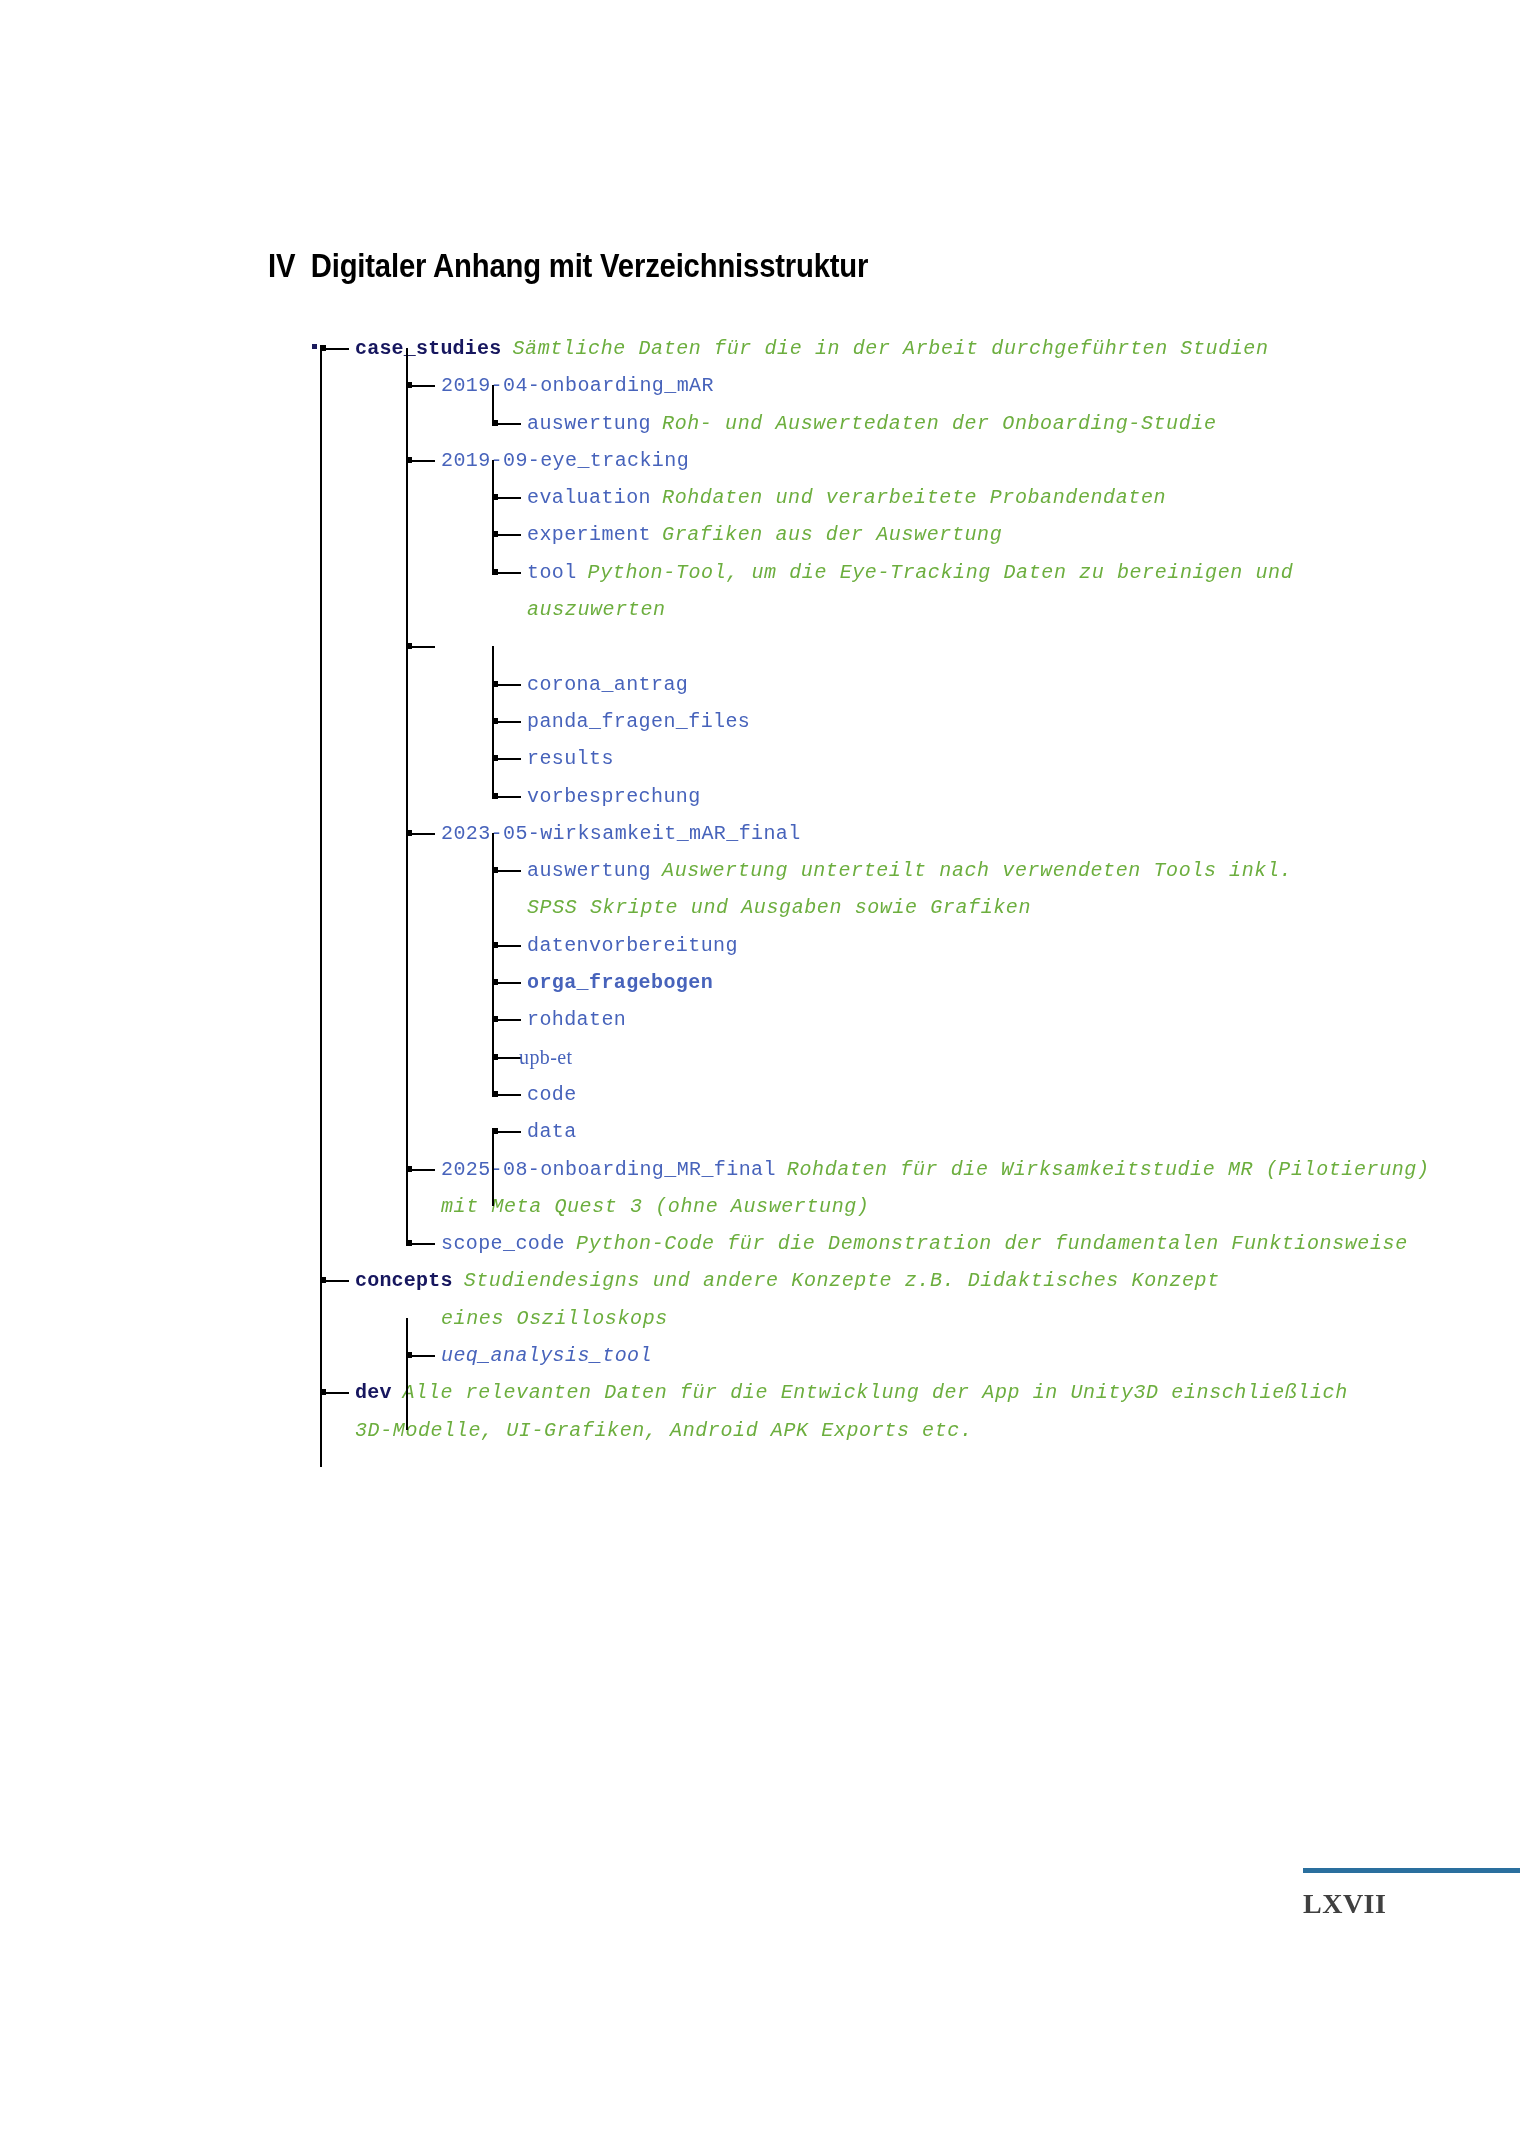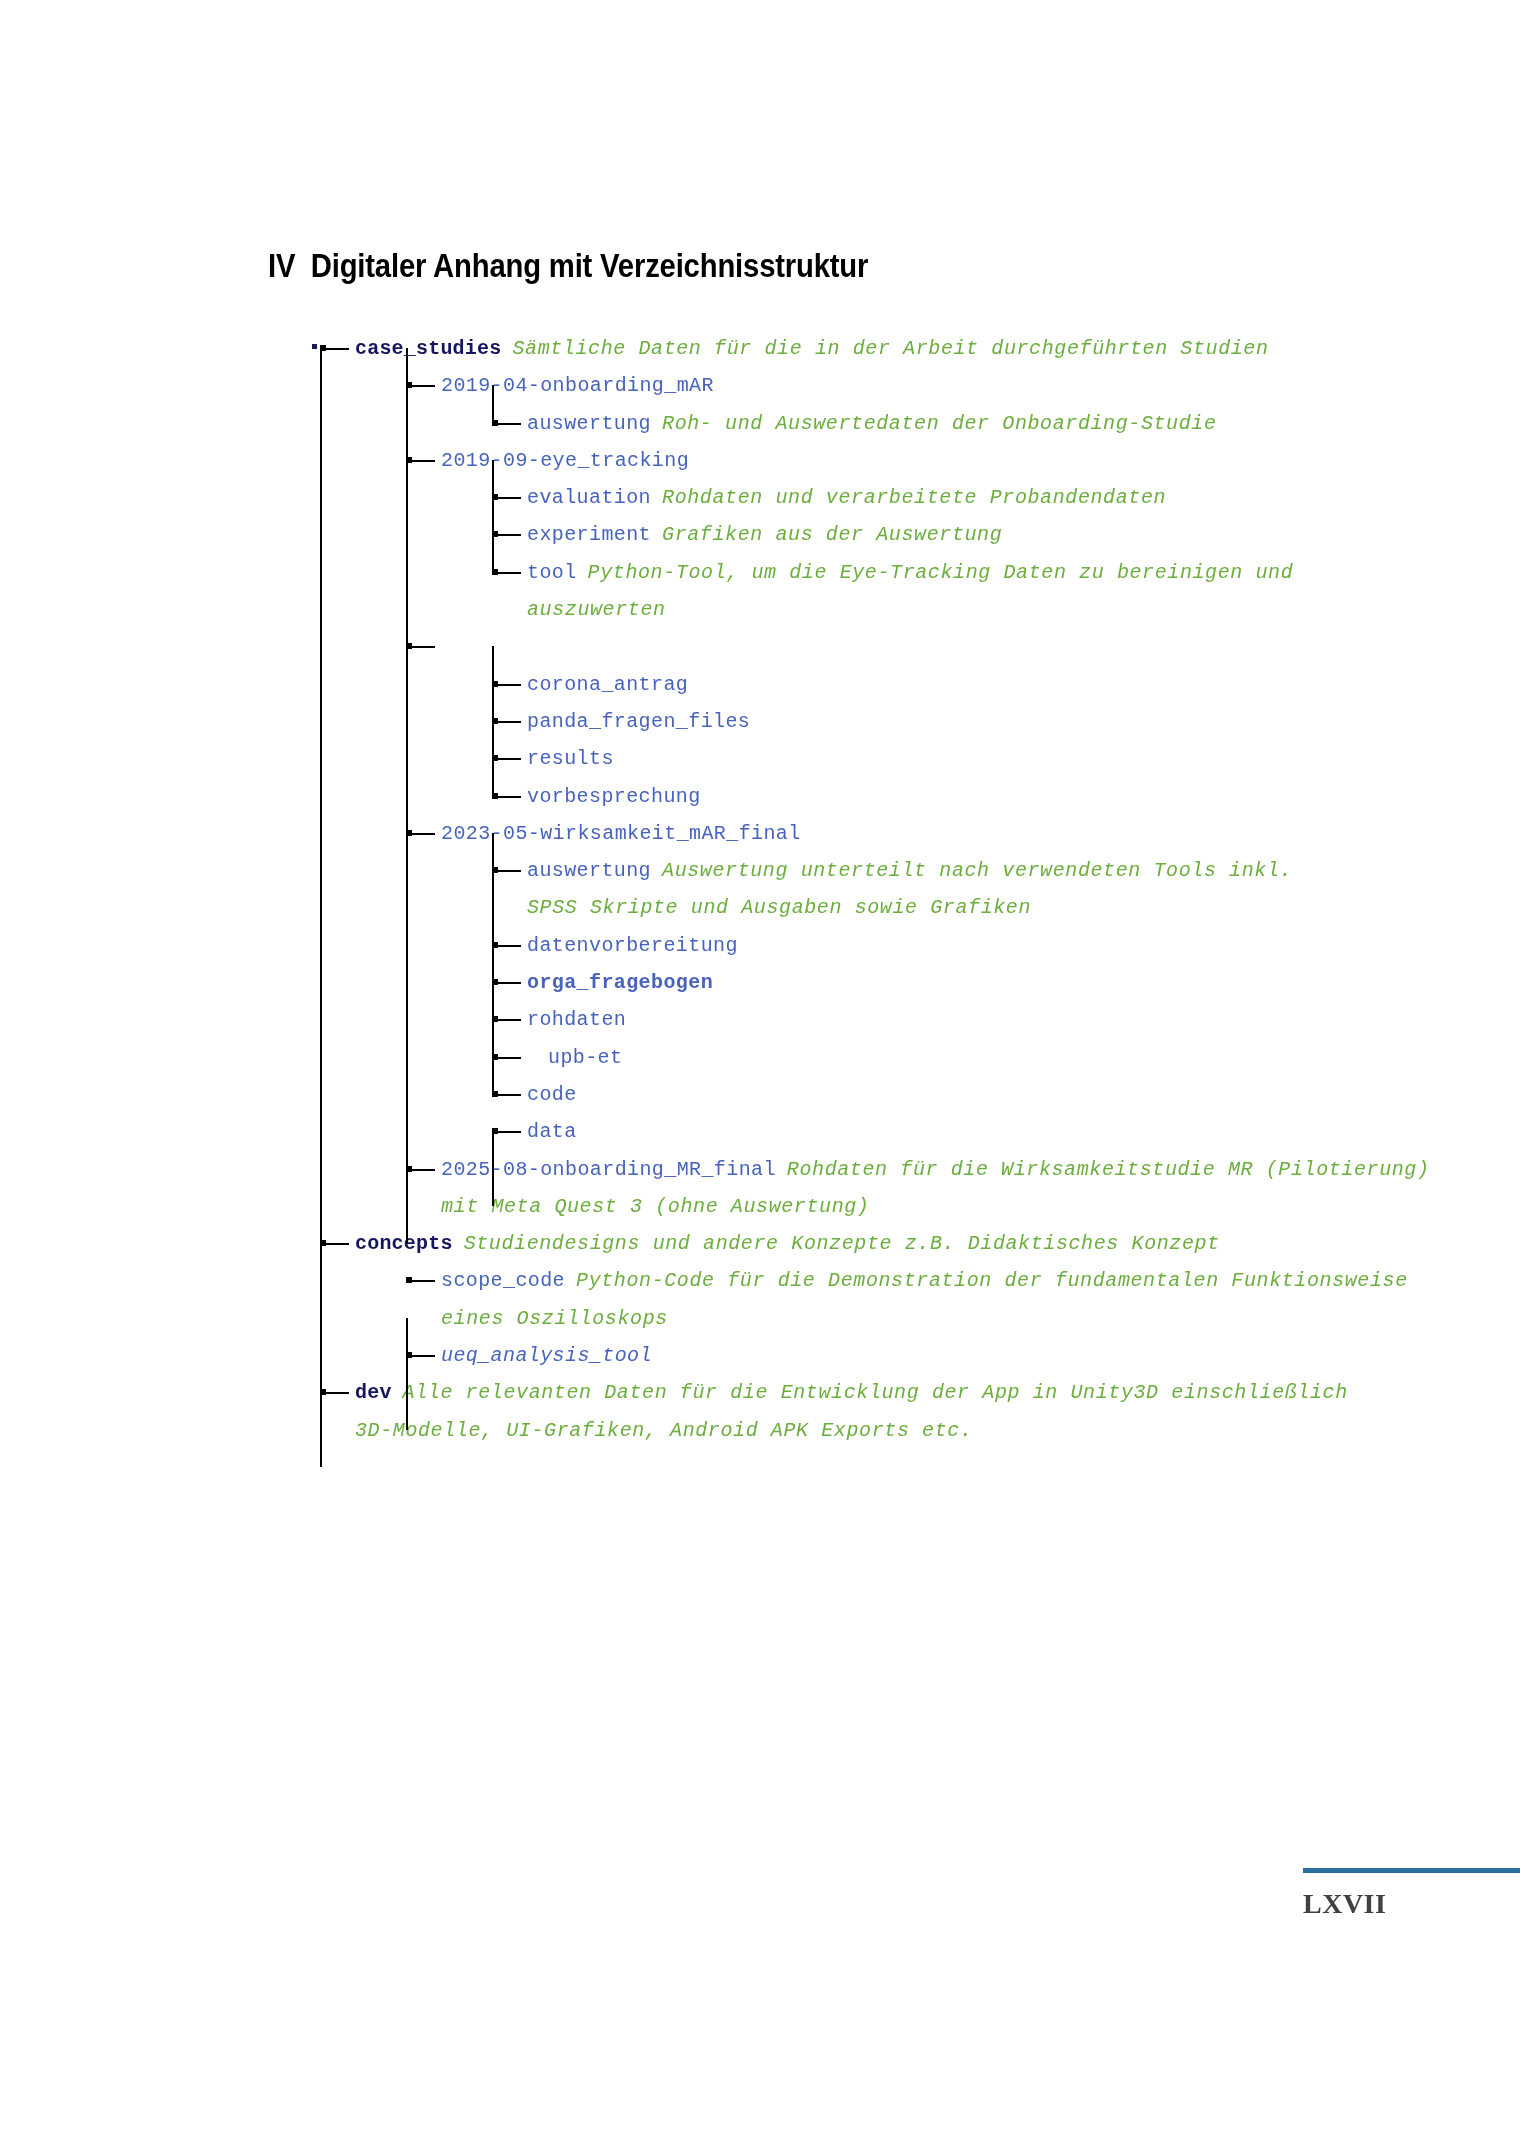--- a/index.html
+++ b/index.html
@@ -224,49 +224,49 @@
         <div class="label" style="left: 527px; font-weight: bold;"><span class="name">orga_fragebogen</span></div>
       </div>
       <div class="row">
         <div class="elbow" style="left: 494px; width: 27px;"></div>
         <div class="joint" style="left: 492px;"></div>
         <div class="label" style="left: 527px;"><span class="name">rohdaten</span></div>
       </div>
       <div class="row">
         <div class="elbow" style="left: 494px; width: 27px;"></div>
         <div class="joint" style="left: 492px;"></div>
-        <div class="label" style="left: 548px;"><span class="name">upb-et</span></div>
+        <div class="label" style="left: 519px; font-family: Liberation Serif, serif;"><span class="name">upb-et</span></div>
       </div>
       <div class="row">
         <div class="elbow" style="left: 494px; width: 27px;"></div>
         <div class="joint" style="left: 492px;"></div>
         <div class="label" style="left: 527px;"><span class="name">code</span></div>
       </div>
       <div class="row">
         <div class="elbow" style="left: 494px; width: 27px;"></div>
         <div class="joint" style="left: 492px;"></div>
         <div class="label" style="left: 527px;"><span class="name">data</span></div>
       </div>
       <div class="row">
         <div class="elbow" style="left: 408px; width: 27px;"></div>
         <div class="joint" style="left: 406px;"></div>
         <div class="label" style="left: 441px;"><span class="name">2025-08-onboarding_MR_final</span><span class="desc">Rohdaten für die Wirksamkeitstudie MR (Pilotierung)</span></div>
       </div>
       <div class="row wrap-row">
         <div class="label" style="left: 441px;"><span class="desc cont">mit Meta Quest 3 (ohne Auswertung)</span></div>
+      </div>
+      <div class="row">
+        <div class="elbow" style="left: 408px; width: 27px;"></div>
+        <div class="joint" style="left: 406px;"></div>
+        <div class="label" style="left: 441px;"><span class="name">scope_code</span><span class="desc">Python-Code für die Demonstration der fundamentalen Funktionsweise</span></div>
       </div>
       <div class="row">
         <div class="elbow" style="left: 322px; width: 27px;"></div>
         <div class="joint" style="left: 320px;"></div>
         <div class="label" style="left: 355px;"><span class="name top">concepts</span><span class="desc">Studiendesigns und andere Konzepte z.B. Didaktisches Konzept</span></div>
-      </div>
-      <div class="row">
-        <div class="elbow" style="left: 408px; width: 27px;"></div>
-        <div class="joint" style="left: 406px;"></div>
-        <div class="label" style="left: 441px;"><span class="name">scope_code</span><span class="desc">Python-Code für die Demonstration der fundamentalen Funktionsweise</span></div>
       </div>
       <div class="row wrap-row">
         <div class="label" style="left: 441px;"><span class="desc cont">eines Oszilloskops</span></div>
       </div>
       <div class="row">
         <div class="elbow" style="left: 408px; width: 27px;"></div>
         <div class="joint" style="left: 406px;"></div>
         <div class="label" style="left: 441px; font-style: italic;"><span class="name">ueq_analysis_tool</span></div>
       </div>
       <div class="row">

